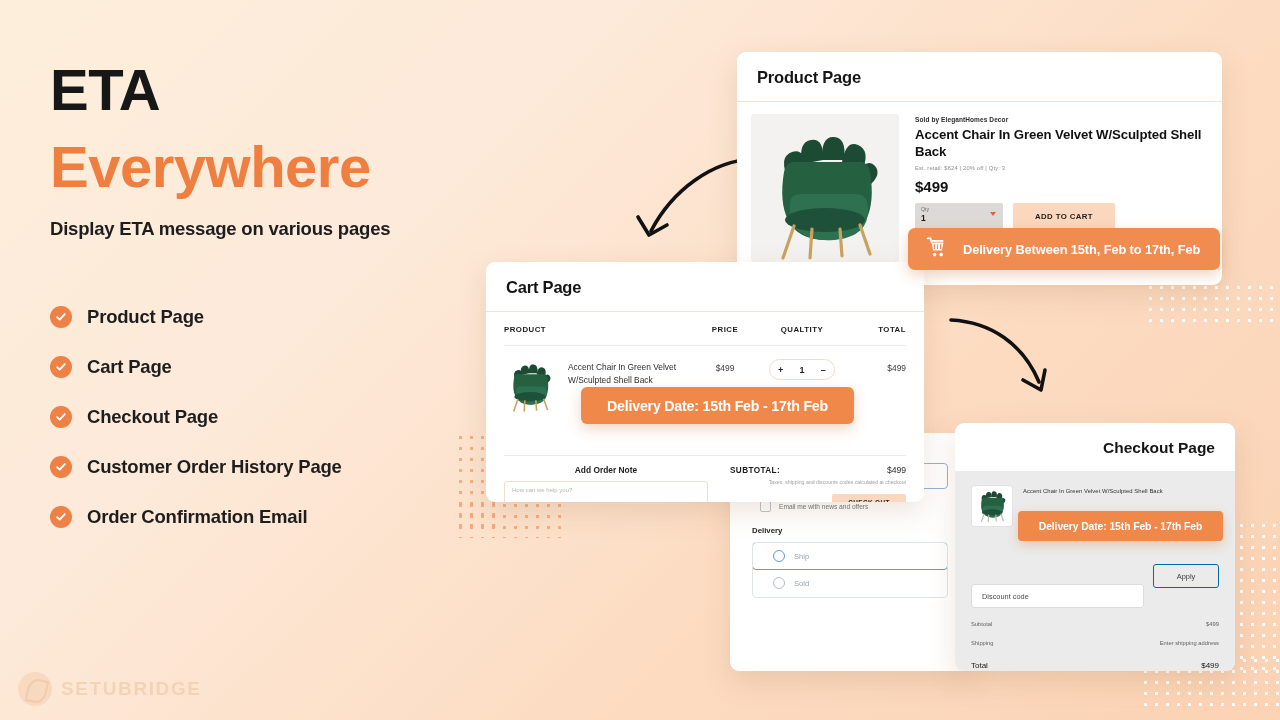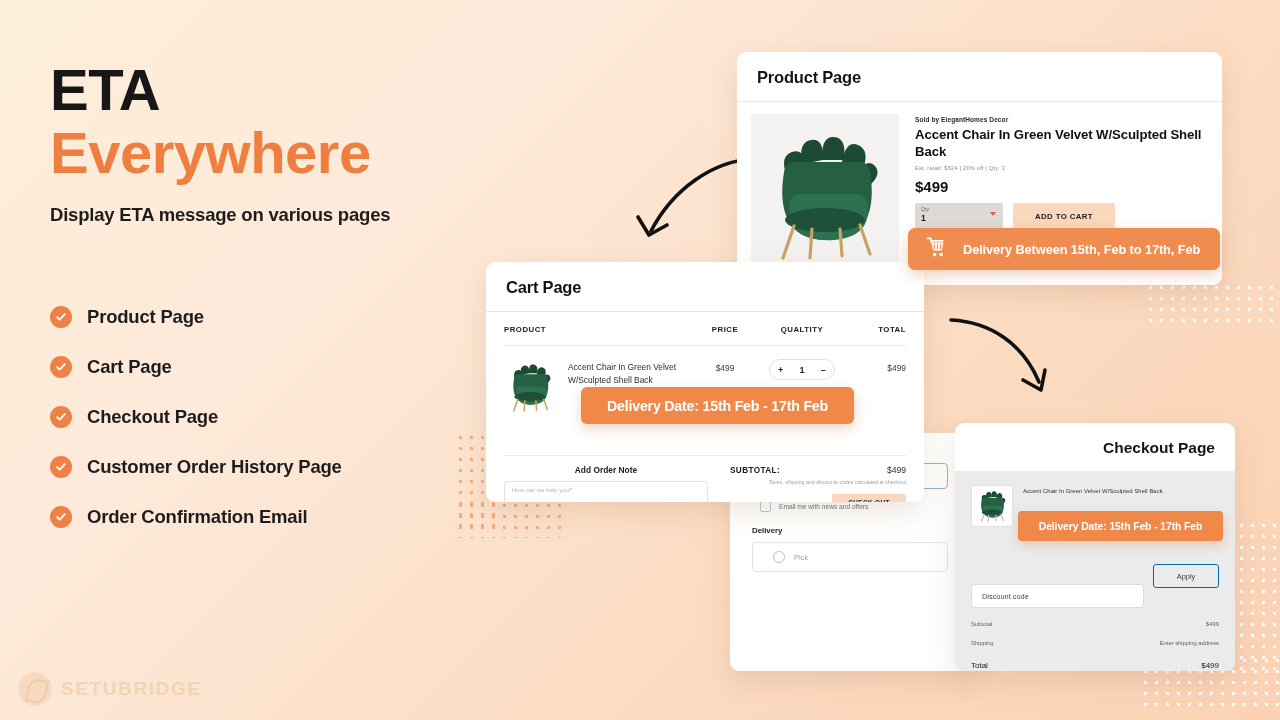--- a/index.html
+++ b/index.html
@@ -20,21 +20,21 @@
   .dots-orange { color: #f6a372; opacity: .85; }
 
   
   .left { position: absolute; left: 50px; top: 60px; width: 420px; }
   .title-eta {
     font-size: 58px; font-weight: 800; color: #171717;
     letter-spacing: -0.5px; line-height: 1.03;
   }
   .title-every {
     font-size: 58px; font-weight: 800; color: #ee7f40;
-    letter-spacing: -0.5px; line-height: 1.08; margin-top: 2px;
+    letter-spacing: -0.5px; line-height: 1.08; margin-top: 16px;
   }
   .subtitle {
     margin-top: 20px; font-size: 18.5px; font-weight: 700; color: #1d1d1d;
     letter-spacing: -0.2px;
   }
 
   .checklist { position: absolute; left: 50px; top: 292px; }
   .check-row { display: flex; align-items: center; height: 50px; }
   .check-badge {
     width: 22px; height: 22px; border-radius: 50%;
@@ -435,23 +435,27 @@
 
 <div class="card" id="checkout-form-card">
   <div class="cf-inner">
     <div class="cf-input">Email</div>
     <div class="cf-check">
       <span class="cf-box"></span>
       <span>Email me with news and offers</span>
     </div>
     <div class="cf-h">Delivery</div>
     <div class="cf-opts">
+      <div class="cf-opt sel">
+        <span class="cf-radio"></span>
+        <span>Ship</span>
+      </div>
       <div class="cf-opt">
         <span class="cf-radio"></span>
-        <span>Pick</span>
+        <span>Sold</span>
       </div>
     </div>
   </div>
 </div>
 
 <div class="card" id="checkout-card">
   <div class="ck-head">
     <h2>Checkout Page</h2>
   </div>
   <div class="ck-body">

